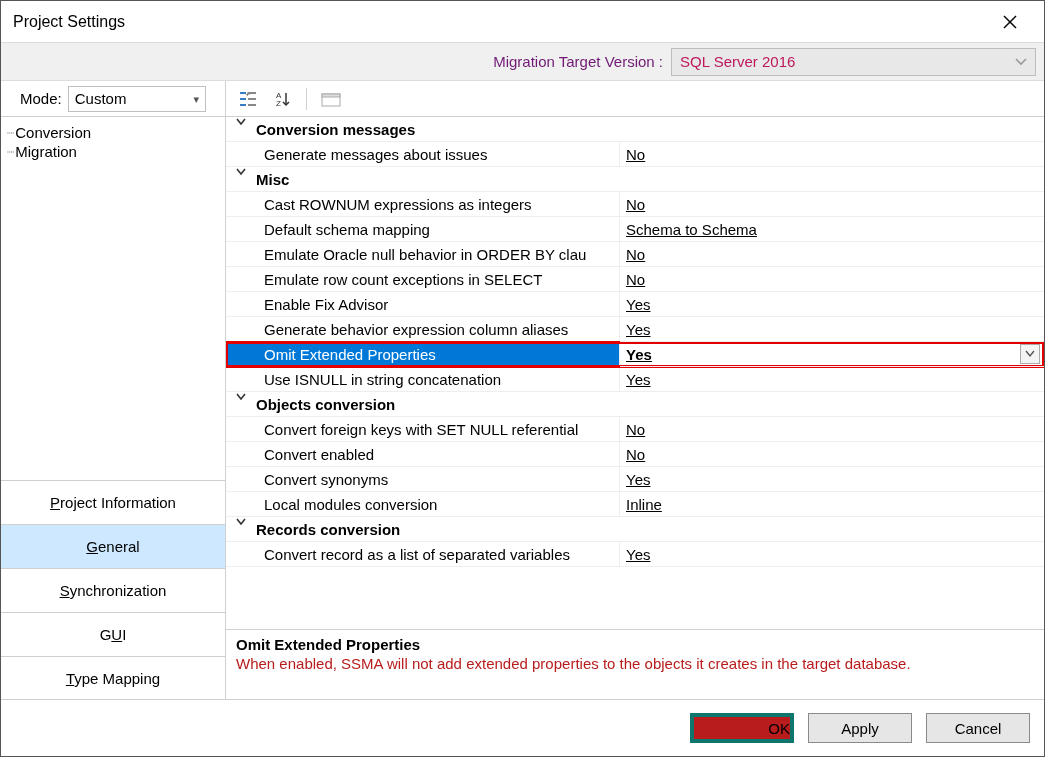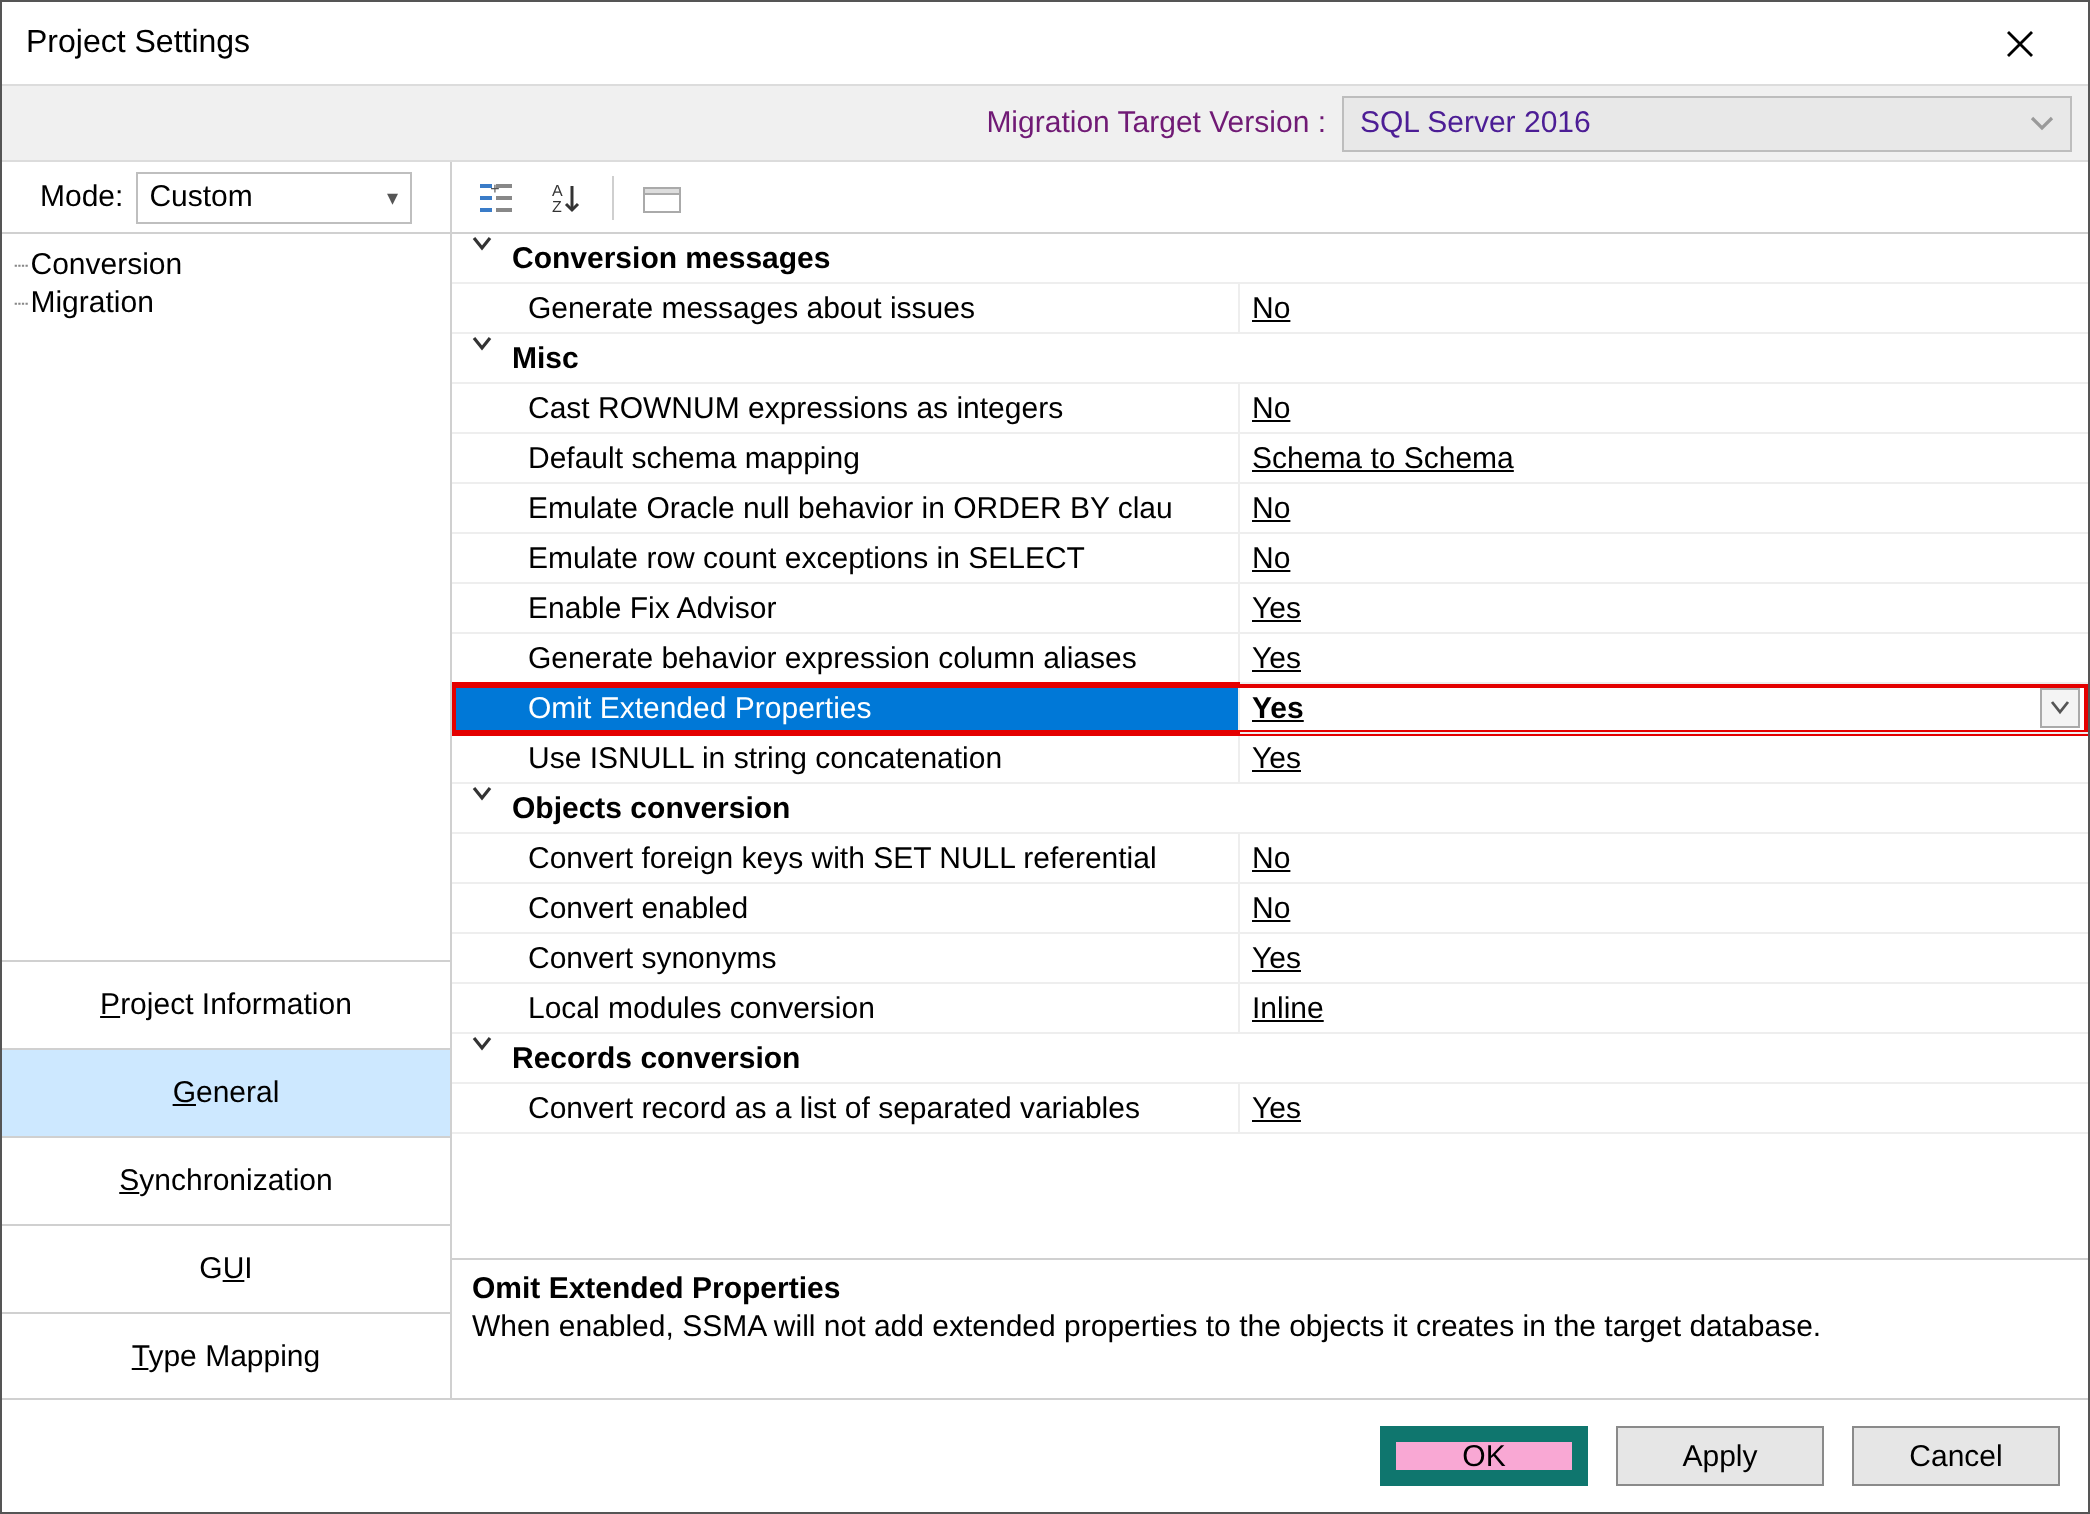--- a/index.html
+++ b/index.html
@@ -35,21 +35,21 @@
     background: #f0f0f0;
     border-bottom: 1px solid #dcdcdc;
     padding-right: 8px;
   }
   .targetbar .lbl { margin-left: auto; margin-right: 8px; color: #701a75; }
   .targetbar .combo {
     width: 365px; height: 28px;
     background: #e8e8e8;
     border: 1px solid #bdbdbd;
     padding: 0 26px 0 8px;
-    color: #4c1d95;
+    color: #be185d;
     display: flex; align-items: center;
     position: relative;
   }
   .targetbar .combo .chev {
     position: absolute; right: 8px; top: 50%; transform: translateY(-50%);
     color: #999;
   }
   .main {
     flex: 1; display: flex; min-height: 0;
   }
@@ -170,35 +170,35 @@
   .row.item.highlighted {
     outline: 3px solid #e40000; outline-offset: -2px;
   }
   .descbox {
     height: 70px;
     border-bottom: 1px solid #d0d0d0;
     padding: 6px 10px;
     background: #fff;
   }
   .descbox .dt { font-weight: 700; margin-bottom: 2px; }
-  .descbox .db { color: #000000; }
+  .descbox .db { color: #b91c1c; }
   .footer {
     height: 56px;
     display: flex; align-items: center; justify-content: flex-end;
     gap: 14px; padding-right: 14px;
     background: #fff;
   }
   .btn {
     width: 104px; height: 30px;
     border: 1px solid #8a8a8a;
     background: #e6e6e6;
     display: flex; align-items: center; justify-content: center;
     cursor: default;
   }
-  .btn.primary { border: 8px solid #0f766e; background: #f9a8d4; }
+  .btn.primary { border: 4px solid #0f766e; background: #b91c1c; justify-content: flex-end; }
   svg { display: block; }
 </style>
 </head>
 <body>
 
 <div class="window">
 
   <div class="titlebar">
     <div class="title">Project Settings</div>
     <div class="spacer"></div>

